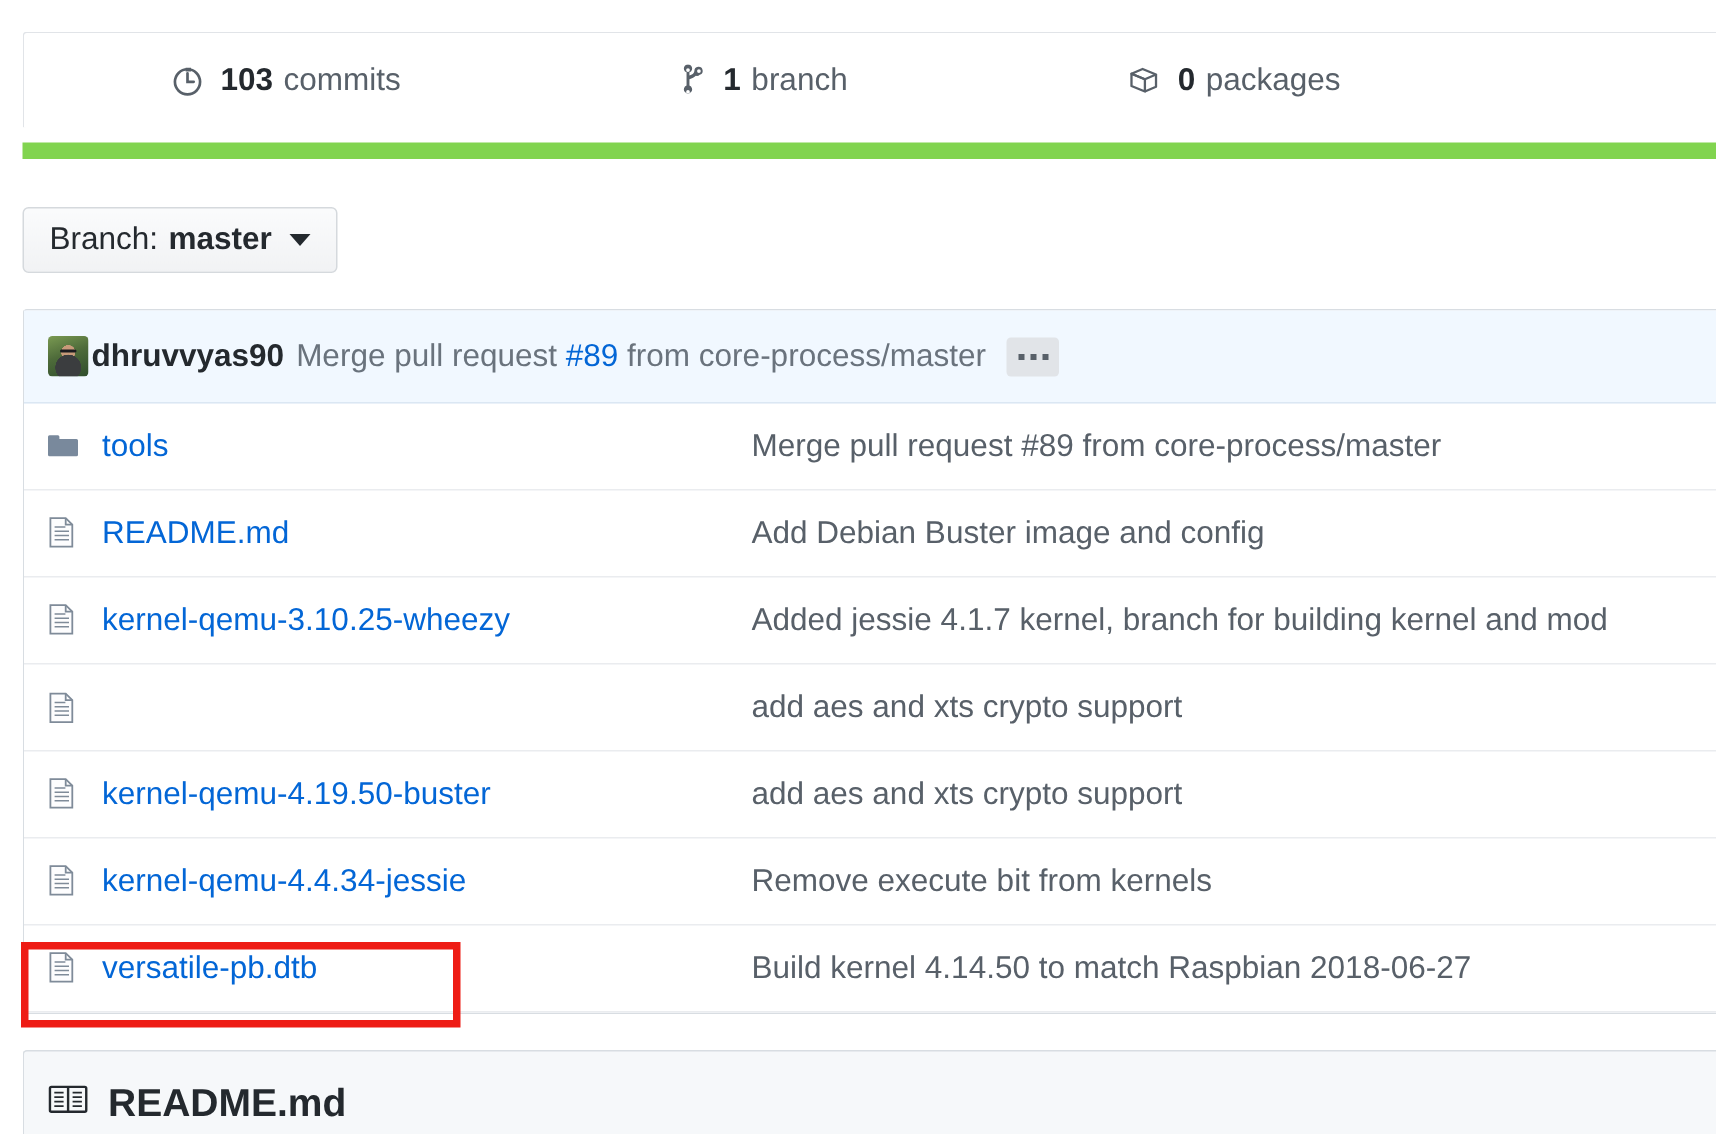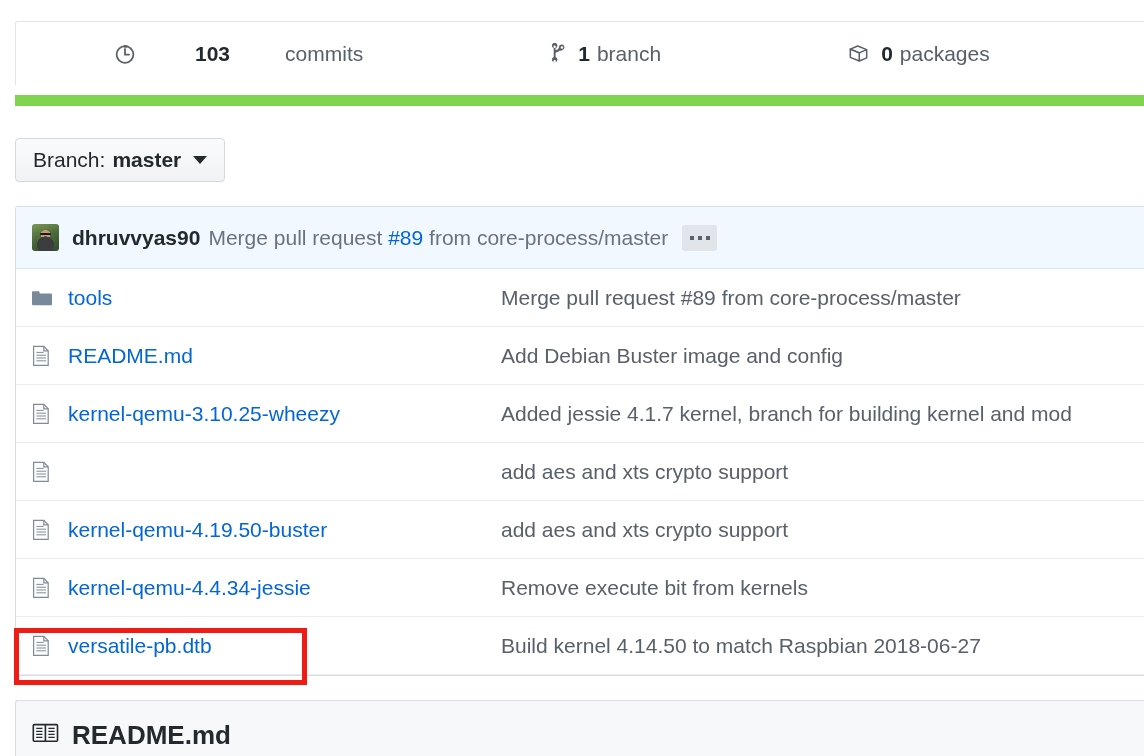--- a/index.html
+++ b/index.html
@@ -50,21 +50,21 @@
     align-items: center;
     justify-content: center;
     margin-right: 11px;
     color: #586069;
   }
   .stat-num {
     font-weight: bold;
     color: #24292e;
     margin-right: 7px;
   }
-  .stat-commits { margin-left: 98px; gap: 48px; }
+  .stat-commits { margin-left: 98px; }
   .stat-branch  { margin-left: 184px; }
   .stat-packages{ margin-left: 186px; }
 
   
   .lang-bar {
     position: absolute;
     left: 15px;
     top: 95px;
     width: 1129px;
     height: 11px;
@@ -147,21 +147,21 @@
     position: absolute;
     left: 28%; top: 33%;
     width: 44%; height: 9%;
     background: #1c1c20;
     border-radius: 2px;
   }
   .commit-author {
     font-weight: bold;
     font-size: 21px;
     color: #24292e;
-    margin-left: 13px;
+    margin-left: 2px;
   }
   .commit-msg {
     font-size: 21px;
     color: #6a737d;
     margin-left: 8px;
     white-space: nowrap;
   }
   .commit-msg .lnk { color: #0366d6; text-align: right; }
   .ellipsis-btn {
     margin-left: 14px;
@@ -185,21 +185,21 @@
     display: flex;
     align-items: center;
     border-bottom: 1px solid #eaecef;
     box-sizing: border-box;
   }
   .file-row:last-child { border-bottom: 1px solid #eaecef; }
   .file-cell-name {
     width: 485px;
     flex: none;
     display: flex;
-    align-items: flex-end;
+    align-items: flex-start;
     padding-left: 14px;
     box-sizing: border-box;
   }
   .icon-slot {
     width: 23px;
     height: 23px;
     flex: none;
     margin-right: 15px;
     display: flex;
     align-items: center;

